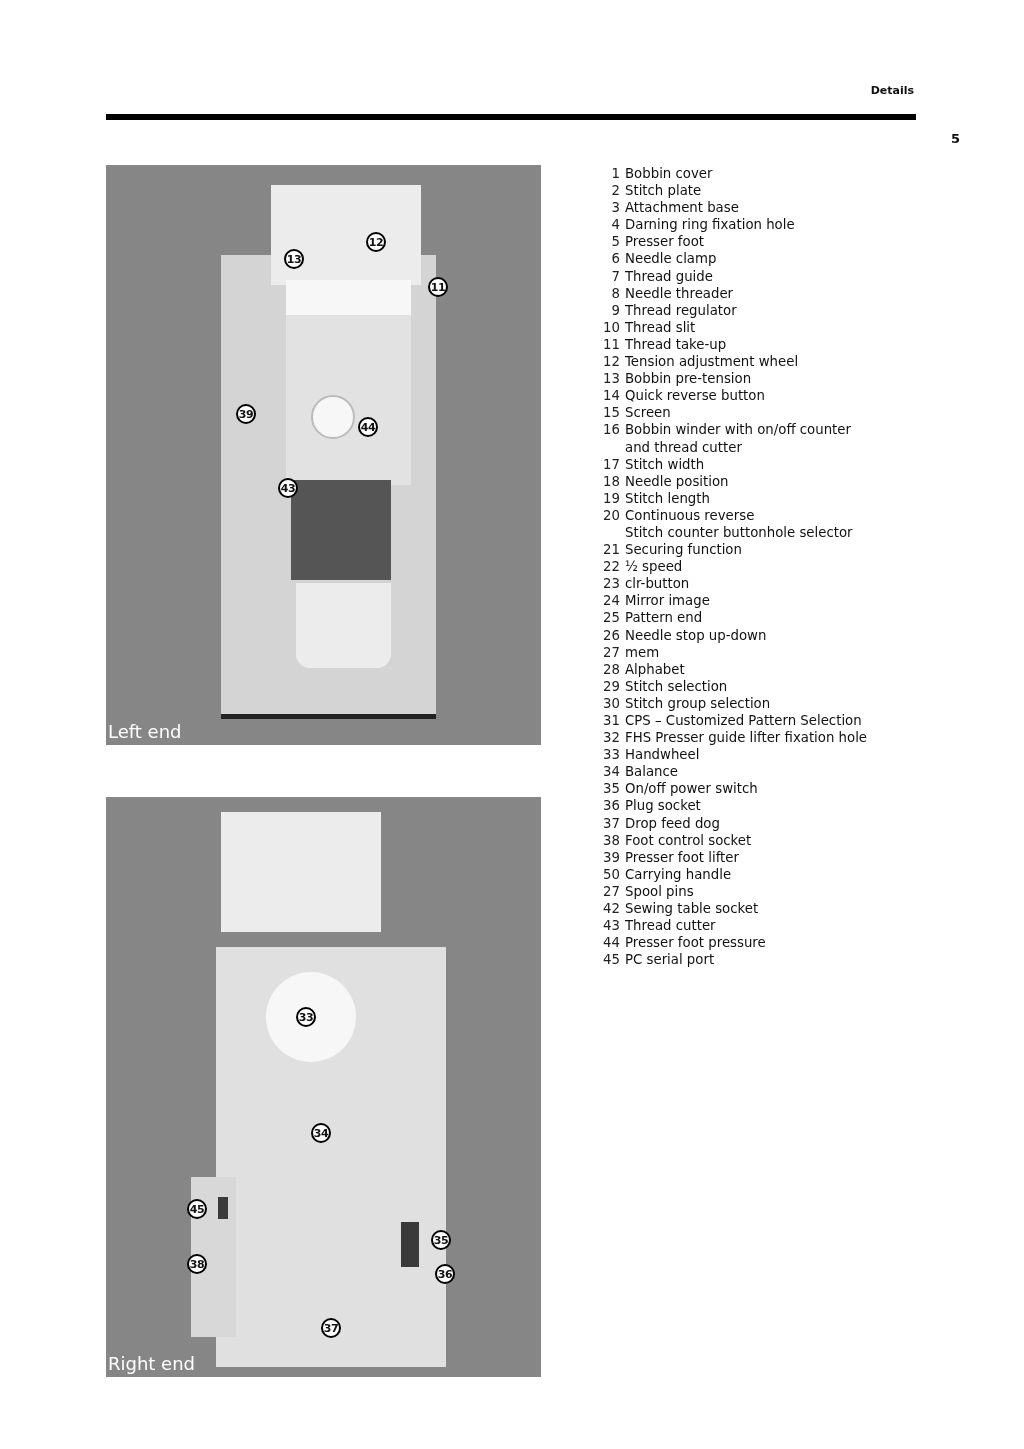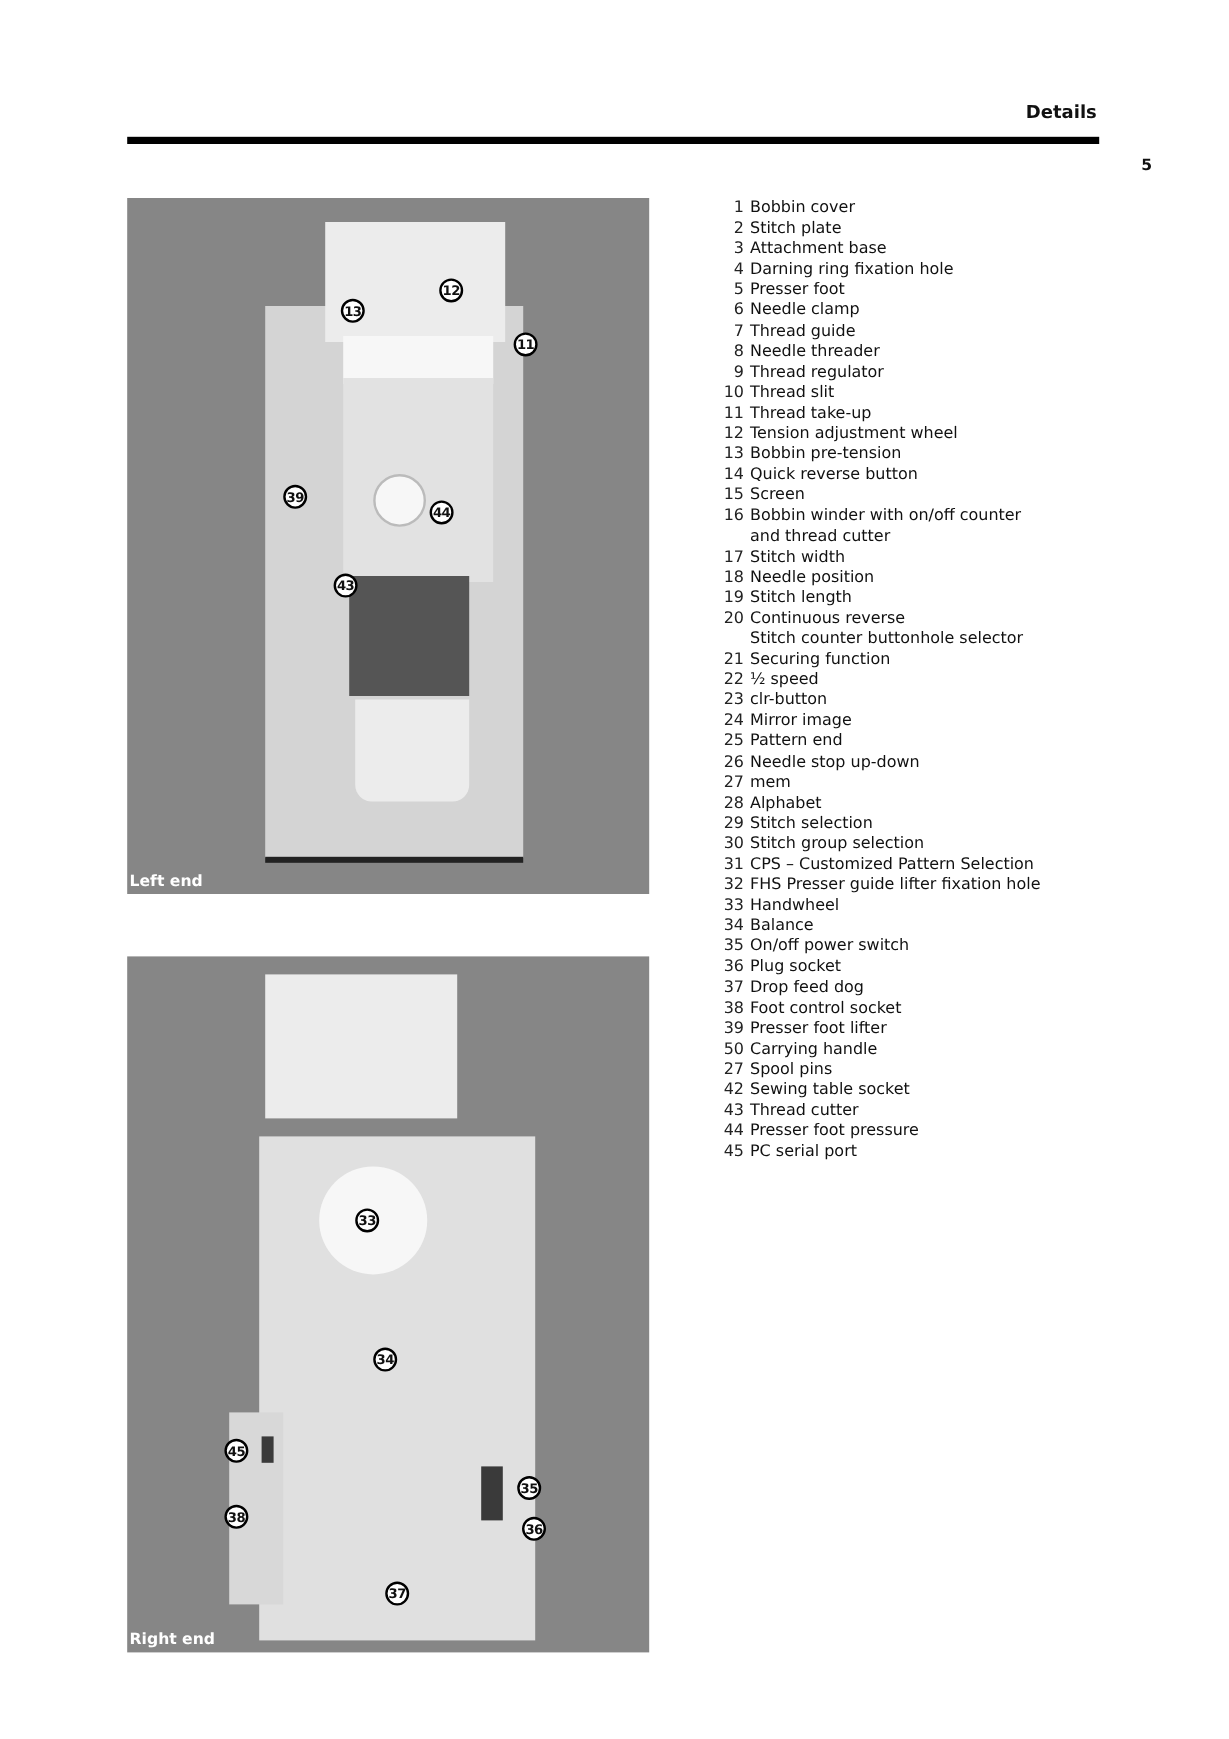--- a/index.html
+++ b/index.html
@@ -1,25 +1,25 @@
 <!DOCTYPE html>
 <html><head>
 <meta charset="utf-8">
 <style>
   html, body { margin: 0; padding: 0; background: #ffffff; }
   body { width: 1024px; height: 1449px; position: relative; overflow: hidden;
          font-family: "DejaVu Sans", "Liberation Sans", sans-serif; color: #111; }
-  .header-title { position: absolute; right: 110px; top: 84px; font-size: 15px; font-weight: bold; }
+  .header-title { position: absolute; right: 110px; top: 84px; font-size: 11px; font-weight: bold; }
   .rule { position: absolute; left: 106px; top: 114px; width: 810px; height: 6px; background: #000; }
   .page-num { position: absolute; left: 951px; top: 131px; font-size: 13px; font-weight: bold; }
 
   .photo { position: absolute; left: 106px; width: 435px; background: #868686; overflow: hidden; }
   .photo-left { top: 165px; height: 580px; }
   .photo-right { top: 797px; height: 580px; }
-  .caption { position: absolute; left: 2px; bottom: 3px; color: #fff; font-size: 13px; font-weight: bold; }
+  .caption { position: absolute; left: 2px; bottom: 3px; color: #fff; font-size: 18px; font-weight: normal; }
 
   .m { position: absolute; background: #dcdcdc; }
   .m2 { position: absolute; background: #ececec; }
   .m3 { position: absolute; background: #f7f7f7; }
   .dark { position: absolute; background: #3a3a3a; }
 
   .callout { position: absolute; width: 20px; height: 20px; border-radius: 50%; border: 2px solid #000;
              background: #fff; font-size: 11px; font-weight: bold; display: flex; align-items: center;
              justify-content: center; box-sizing: border-box; letter-spacing: -0.5px; }
 

